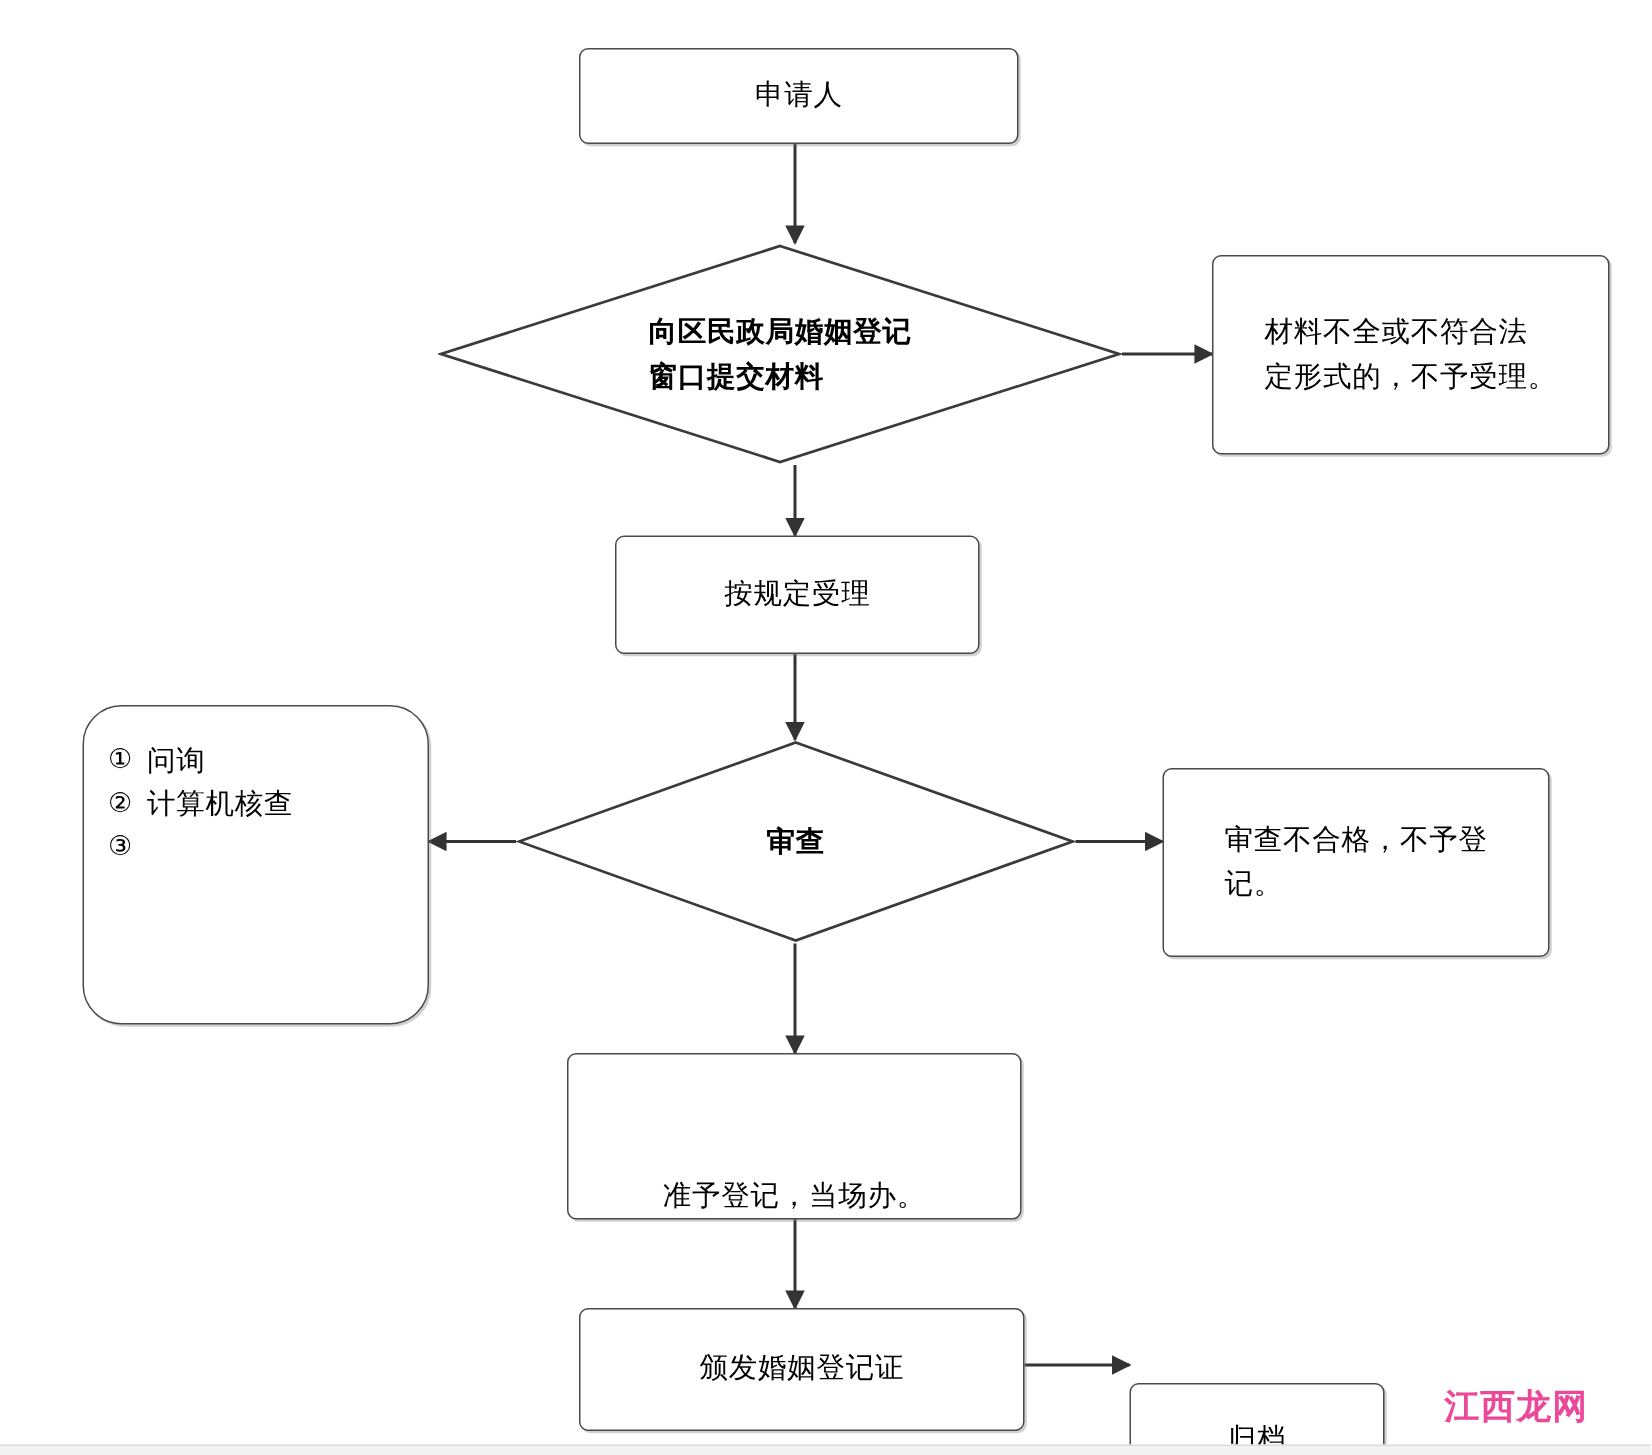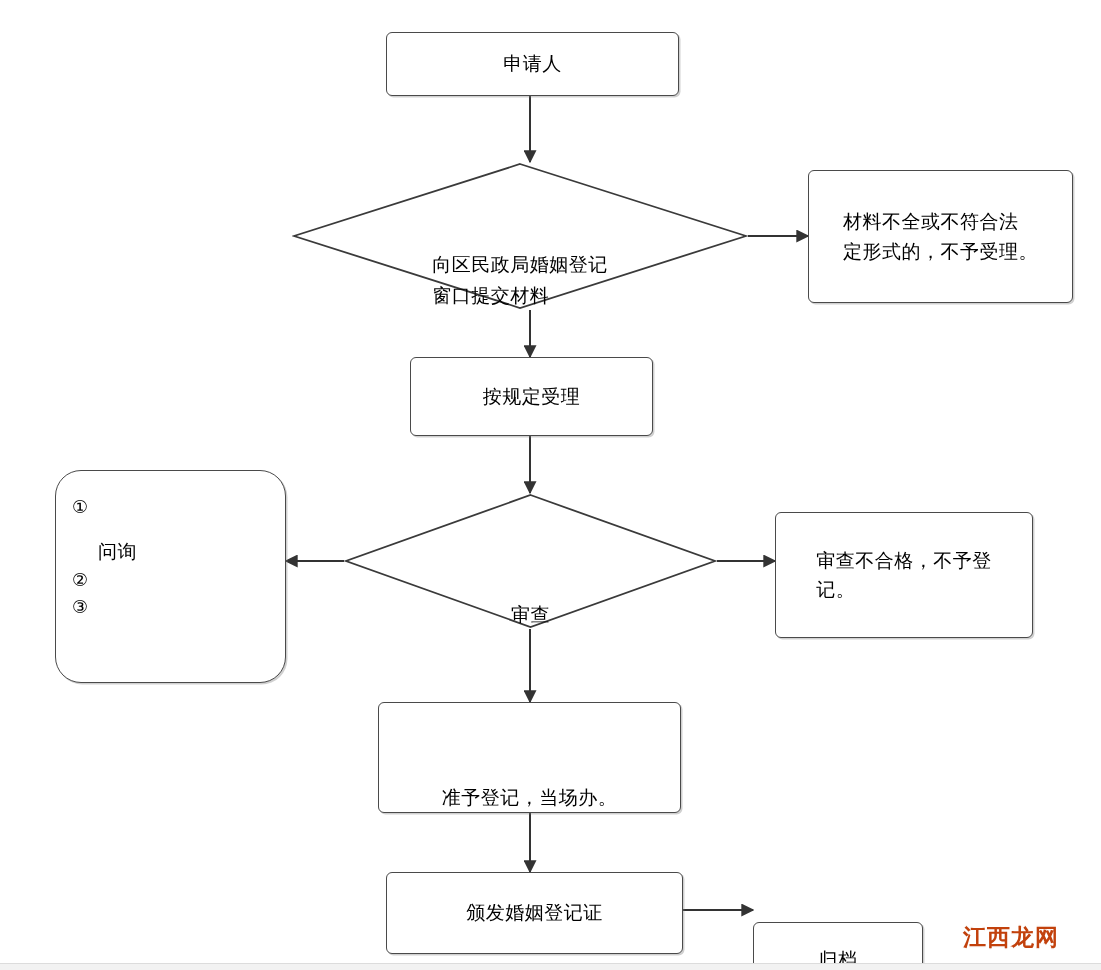--- a/index.html
+++ b/index.html
@@ -46,22 +46,23 @@
   .rbox.top-v { align-items: flex-end; }
   .rbox .txt {
     padding: 0 14px;
     text-align: left;
     white-space: pre-line;
   }
   .rbox.center-h .txt { text-align: center; }
   .diamond-wrap {
     position: absolute;
     display: flex;
-    align-items: flex-end;
+    align-items: center;
     justify-content: center;
+    font-weight: bold;
   }
   .diamond-wrap svg {
     position: absolute;
     left: 0;
     top: 0;
   }
   .diamond-wrap .dtxt {
     position: relative;
     z-index: 2;
     text-align: left;
@@ -95,28 +96,27 @@
   .list-node li .marker {
     flex: 0 0 auto;
     width: 26px;
     color: #000;
     font-size: 18px;
   }
   .list-node li .ltxt {
     flex: 1 1 auto;
     white-space: pre-line;
     letter-spacing: 0.5px;
-    margin-top: 44px;
   }
   .watermark {
     position: absolute;
     font-size: 23px;
     font-weight: bold;
     letter-spacing: 1px;
-    color: #c2410c;
+    color: #ec4899;
     -webkit-text-stroke: 2.2px #ffffff;
     paint-order: stroke fill;
     text-shadow:
       -1.4px -1.4px 0 #fff, 1.4px -1.4px 0 #fff,
       -1.4px  1.4px 0 #fff, 1.4px  1.4px 0 #fff,
       0 0 1px #444;
   }
   .watermark .wm-inner {
     position: relative;
   }
@@ -183,20 +183,21 @@
   </div>
 
   <div class="list-node" style="left:55px; top:470px; width:231px; height:213px;">
     <ol>
       <li>
         <span class="marker">①</span>
         <span class="ltxt">问询</span>
       </li>
       <li>
         <span class="marker">②</span>
+        <span class="ltxt">计算机核查</span>
       </li>
       <li>
         <span class="marker">③</span>
       </li>
     </ol>
   </div>
 
   <div class="diamond-wrap" style="left:344px; top:493px; width:373px; height:136px;">
     <svg width="373" height="136" viewBox="0 0 373 136">
       <polygon points="186.5,2 371,68 186.5,134 2,68" fill="#ffffff" stroke="#3a3a3a" stroke-width="1.8"></polygon>

